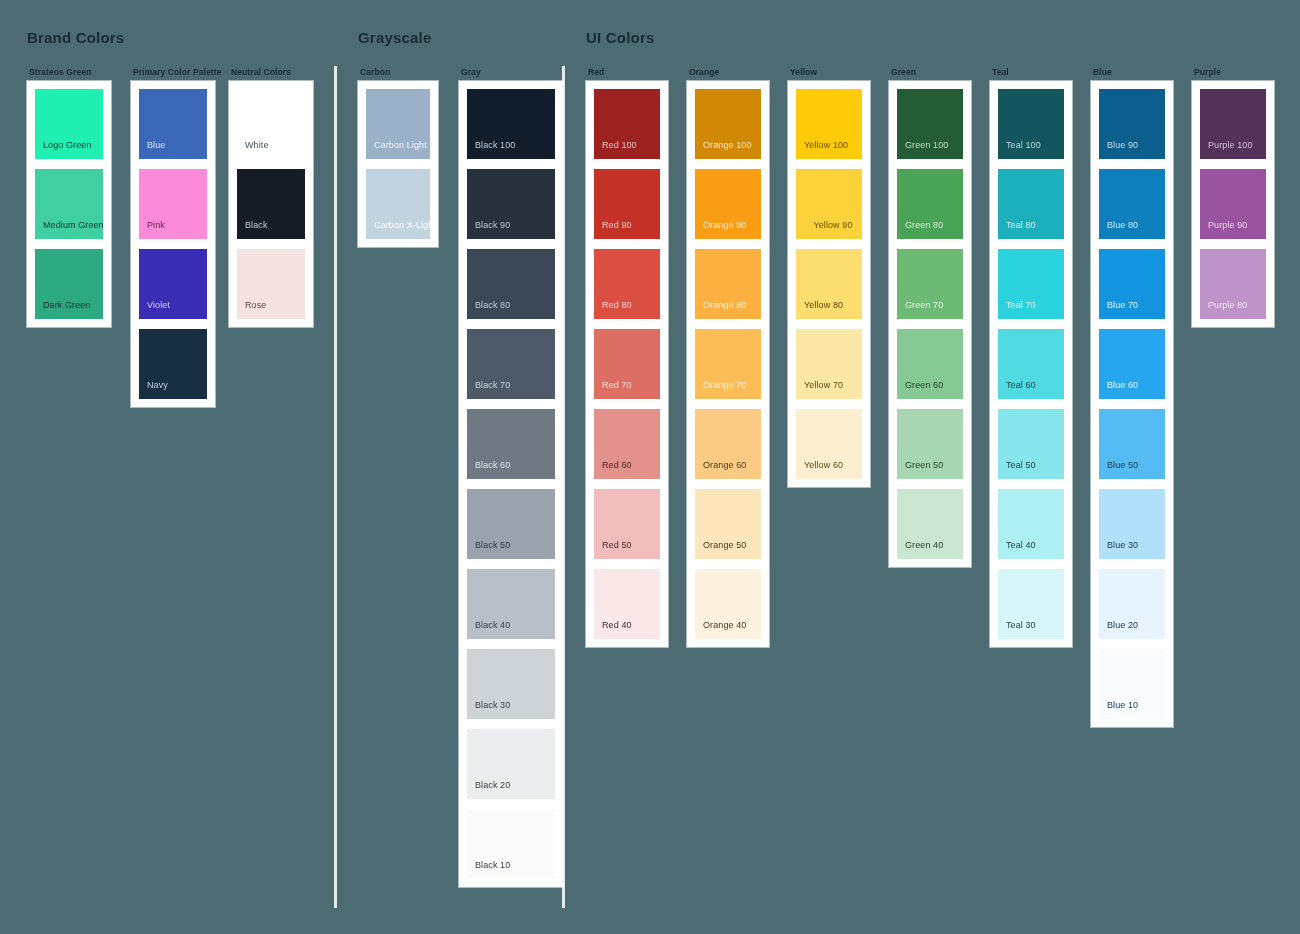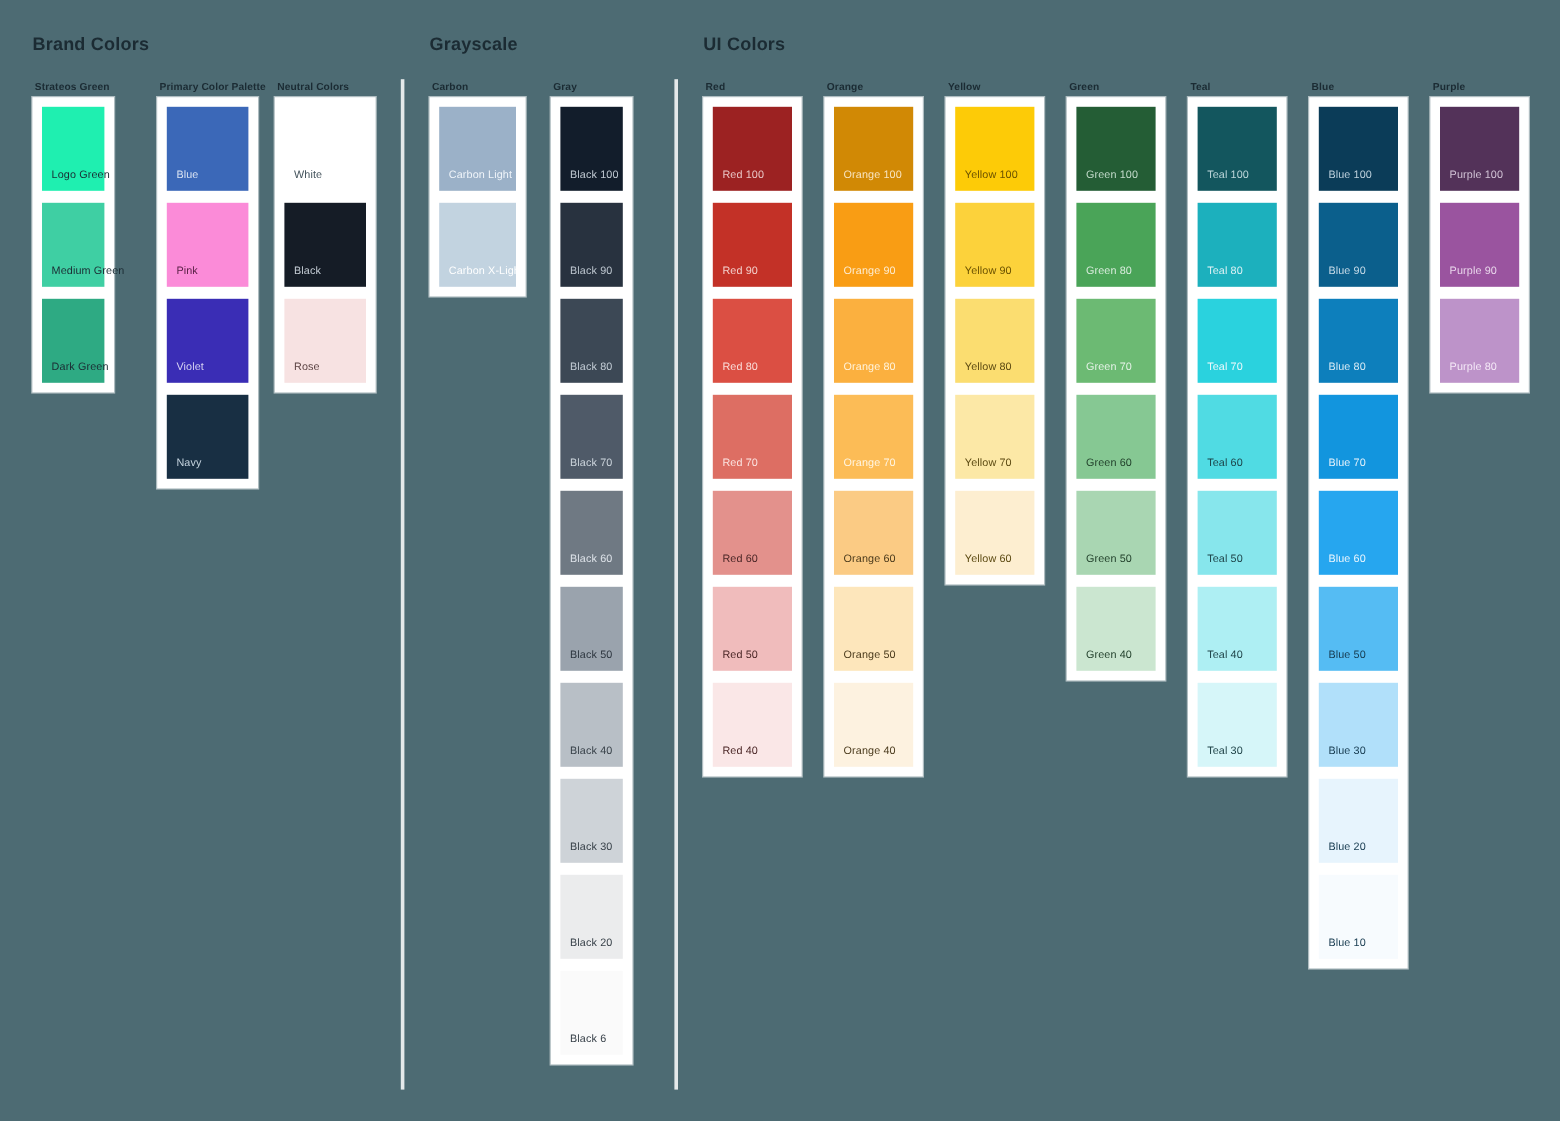--- a/index.html
+++ b/index.html
@@ -52,21 +52,21 @@
     width:3px;background:#ffffff;opacity:.85;
   }
 </style>
 </head>
 <body>
 
 <div class="canvas" style="background: rgb(77, 107, 115);">
     <div class="divider" style="left: 334px; top: 66px; height: 842px;"></div>
     <div class="divider" style="left: 562px; top: 66px; height: 842px;"></div>
     <div class="section-title" style="left: 27px;">Brand Colors</div>
-    <div class="column" style="left: 27px; width: 68px;">
+    <div class="column" style="left: 27px; width: 84px;">
       <div class="column-title">Strateos Green</div>
       <div class="card-stack">
         <div class="swatch-card">
           <div class="swatch" style="background: rgb(31, 239, 176);">
             <div class="swatch-label" style="color: rgb(27, 43, 51);">Logo Green</div>
           </div>
         </div>
         <div class="swatch-card">
           <div class="swatch" style="background: rgb(63, 207, 163);">
             <div class="swatch-label" style="color: rgb(27, 43, 51);">Medium Green</div>
@@ -133,21 +133,21 @@
             <div class="swatch-label" style="color: rgb(240, 245, 250);">Carbon Light</div>
           </div>
         </div>
         <div class="swatch-card">
           <div class="swatch" style="background: rgb(194, 211, 224);">
             <div class="swatch-label" style="color: rgb(255, 255, 255);">Carbon X-Light</div>
           </div>
         </div>
       </div>
     </div>
-    <div class="column" style="left: 459px; width: 68px;">
+    <div class="column" style="left: 459px; width: 104px;">
       <div class="column-title">Gray</div>
       <div class="card-stack">
         <div class="swatch-card">
           <div class="swatch" style="background: rgb(18, 29, 43);">
             <div class="swatch-label" style="color: rgb(192, 201, 210);">Black 100</div>
           </div>
         </div>
         <div class="swatch-card">
           <div class="swatch" style="background: rgb(40, 50, 63);">
             <div class="swatch-label" style="color: rgb(188, 197, 206);">Black 90</div>
@@ -183,21 +183,21 @@
             <div class="swatch-label" style="color: rgb(57, 66, 74);">Black 30</div>
           </div>
         </div>
         <div class="swatch-card">
           <div class="swatch" style="background: rgb(235, 236, 237);">
             <div class="swatch-label" style="color: rgb(57, 66, 74);">Black 20</div>
           </div>
         </div>
         <div class="swatch-card">
           <div class="swatch" style="background: rgb(250, 250, 250);">
-            <div class="swatch-label" style="color: rgb(57, 66, 74);">Black 6</div>
+            <div class="swatch-label" style="color: rgb(57, 66, 74);">Black 10</div>
           </div>
         </div>
       </div>
     </div>
     <div class="section-title" style="left: 586px;">UI Colors</div>
     <div class="column" style="left: 586px; width: 82px;">
       <div class="column-title">Red</div>
       <div class="card-stack">
         <div class="swatch-card">
           <div class="swatch" style="background: rgb(156, 34, 34);">
@@ -278,21 +278,21 @@
     </div>
     <div class="column" style="left: 788px; width: 82px;">
       <div class="column-title">Yellow</div>
       <div class="card-stack">
         <div class="swatch-card">
           <div class="swatch" style="background: rgb(253, 203, 7);">
             <div class="swatch-label" style="color: rgb(107, 82, 0);">Yellow 100</div>
           </div>
         </div>
         <div class="swatch-card">
-          <div class="swatch" style="background: rgb(252, 210, 59);">
+          <div class="swatch" style="background: rgb(252, 210, 59); justify-content: center;">
             <div class="swatch-label" style="color: rgb(107, 82, 0);">Yellow 90</div>
           </div>
         </div>
         <div class="swatch-card">
           <div class="swatch" style="background: rgb(251, 221, 112);">
             <div class="swatch-label" style="color: rgb(92, 74, 18);">Yellow 80</div>
           </div>
         </div>
         <div class="swatch-card">
           <div class="swatch" style="background: rgb(252, 232, 166);">
@@ -377,25 +377,20 @@
         <div class="swatch-card">
           <div class="swatch" style="background: rgb(214, 246, 249);">
             <div class="swatch-label" style="color: rgb(27, 63, 68);">Teal 30</div>
           </div>
         </div>
       </div>
     </div>
     <div class="column" style="left: 1091px; width: 82px;">
       <div class="column-title">Blue</div>
       <div class="card-stack">
-        <div class="swatch-card">
-          <div class="swatch" style="background: rgb(11, 60, 88);">
-            <div class="swatch-label" style="color: rgb(189, 208, 220);">Blue 100</div>
-          </div>
-        </div>
         <div class="swatch-card">
           <div class="swatch" style="background: rgb(11, 95, 140);">
             <div class="swatch-label" style="color: rgb(199, 219, 232);">Blue 90</div>
           </div>
         </div>
         <div class="swatch-card">
           <div class="swatch" style="background: rgb(13, 127, 188);">
             <div class="swatch-label" style="color: rgb(214, 233, 244);">Blue 80</div>
           </div>
         </div>

